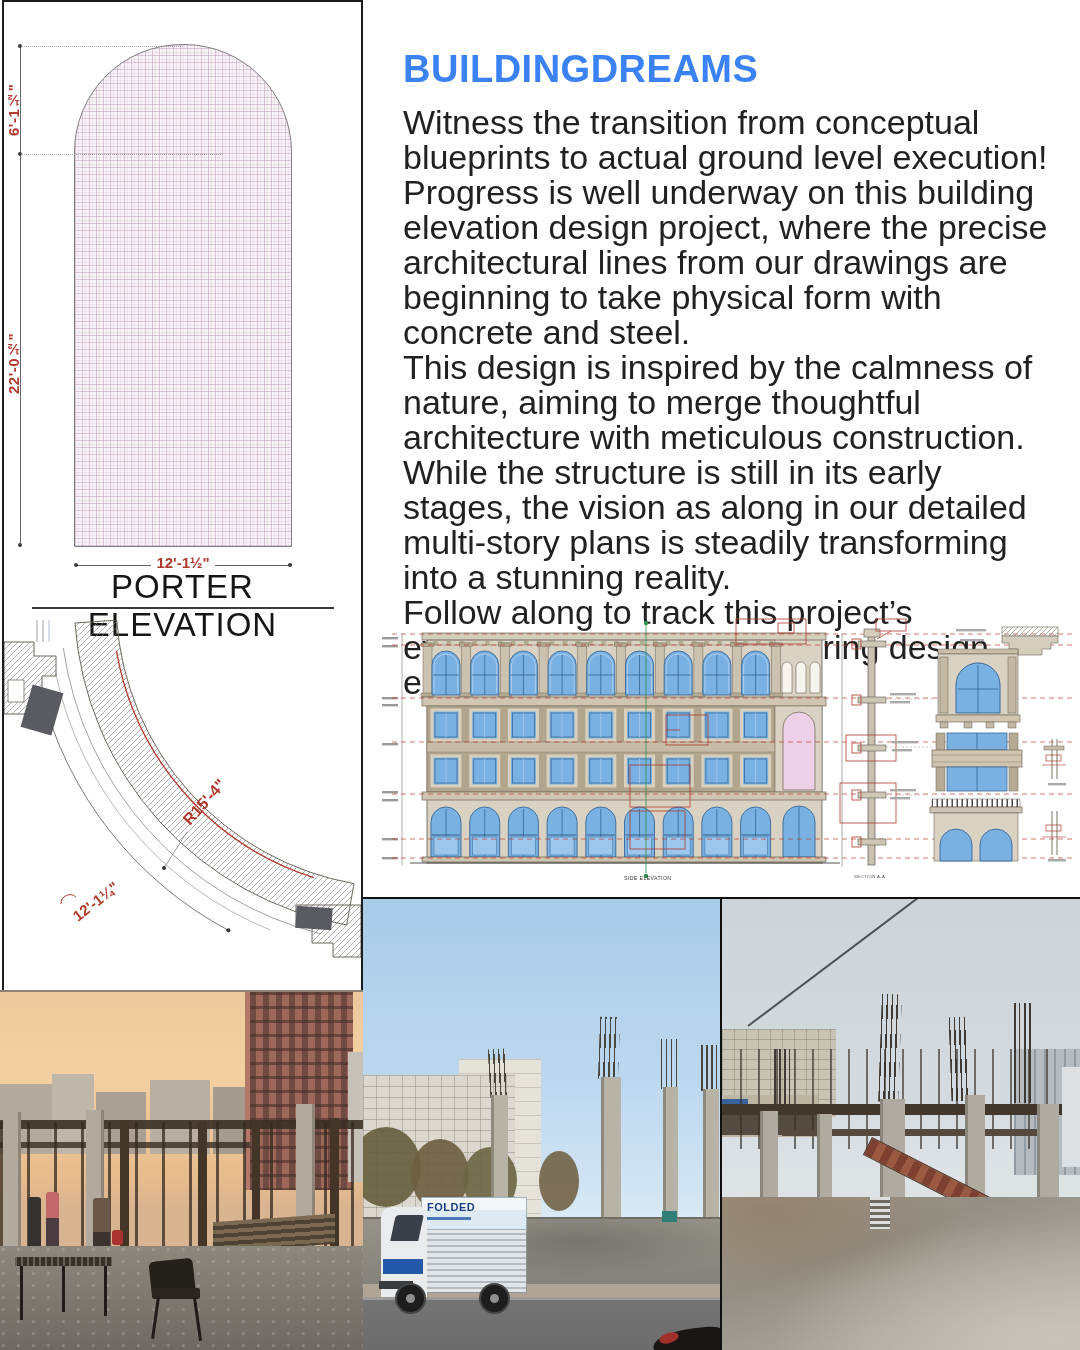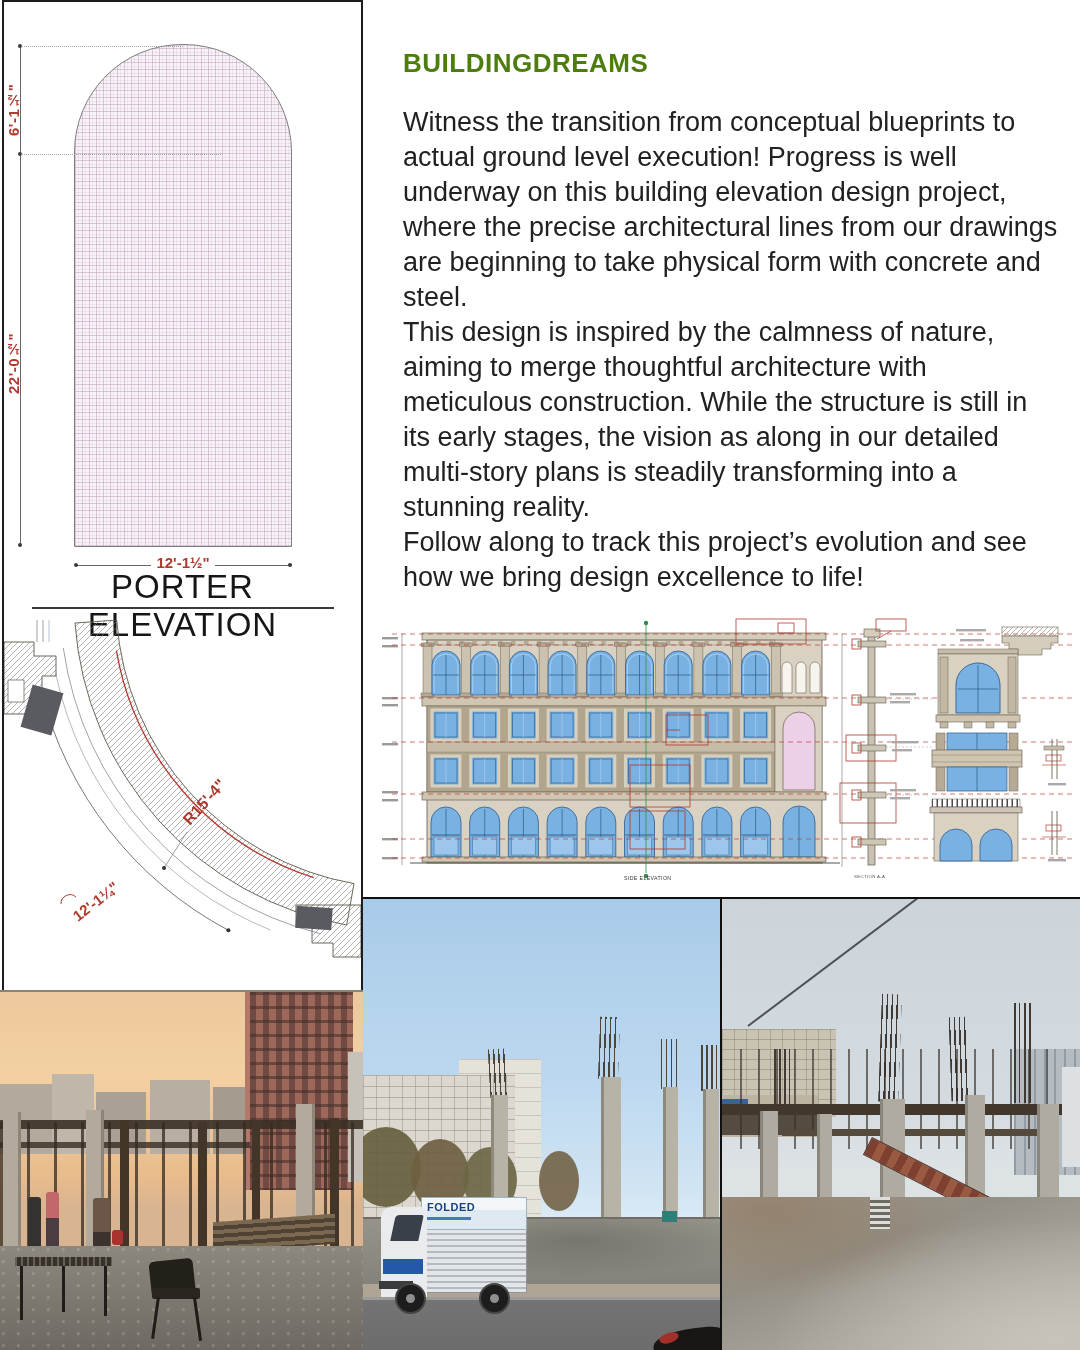--- a/index.html
+++ b/index.html
@@ -24,23 +24,23 @@
       transform:rotate(180deg);text-align:center;letter-spacing:.5px;}
   .dim-hline{top:563px;left:72px;width:214px;height:1px;background:#666;}
   .dim-label-h{top:552px;left:72px;width:214px;text-align:center;color:#b03a2e;
       font-size:15px;font-weight:bold;}
   .dim-label-h span{background:#fff;padding:0 5px;}
   .folded-title{top:566px;left:8px;width:341px;text-align:center;font-size:33px;
       letter-spacing:1px;color:#161616;}
   .folded-underline{top:605px;left:28px;width:302px;height:2px;background:#3a3a3a;}
 
   
-  .brand{left:403px;top:48px;width:650px;font-size:26px;font-weight:800;
-      letter-spacing:.5px;color:#4d7c0f;}
-  .body-copy{left:403px;top:105px;width:655px;font-size:27px;line-height:35px;color:#212121;}
+  .brand{left:403px;top:48px;width:650px;font-size:38px;font-weight:800;
+      letter-spacing:.5px;color:#3b82f6;}
+  .body-copy{left:403px;top:105px;width:655px;font-size:34px;line-height:35px;color:#212121;}
   .body-copy p{margin:0;}
 
   
   .photo{overflow:hidden;}
   .photo-left{left:0;top:990px;width:363px;height:360px;border-top:2px solid #8a8274;
       background:linear-gradient(180deg,#ecc89c 0%,#f3d0a2 22%,#efc696 40%,#e7bb8c 52%,#d9b491 60%);}
   .photo-mid{left:363px;top:897px;width:357px;height:453px;border-top:2px solid #101010;
       background:linear-gradient(180deg,#a9cbe8 0%,#bcd8ef 40%,#cfe3f3 62%,#dcebf6 72%);}
   .photo-right{left:720px;top:897px;width:360px;height:453px;border-top:2px solid #101010;
       border-left:2px solid #101010;

